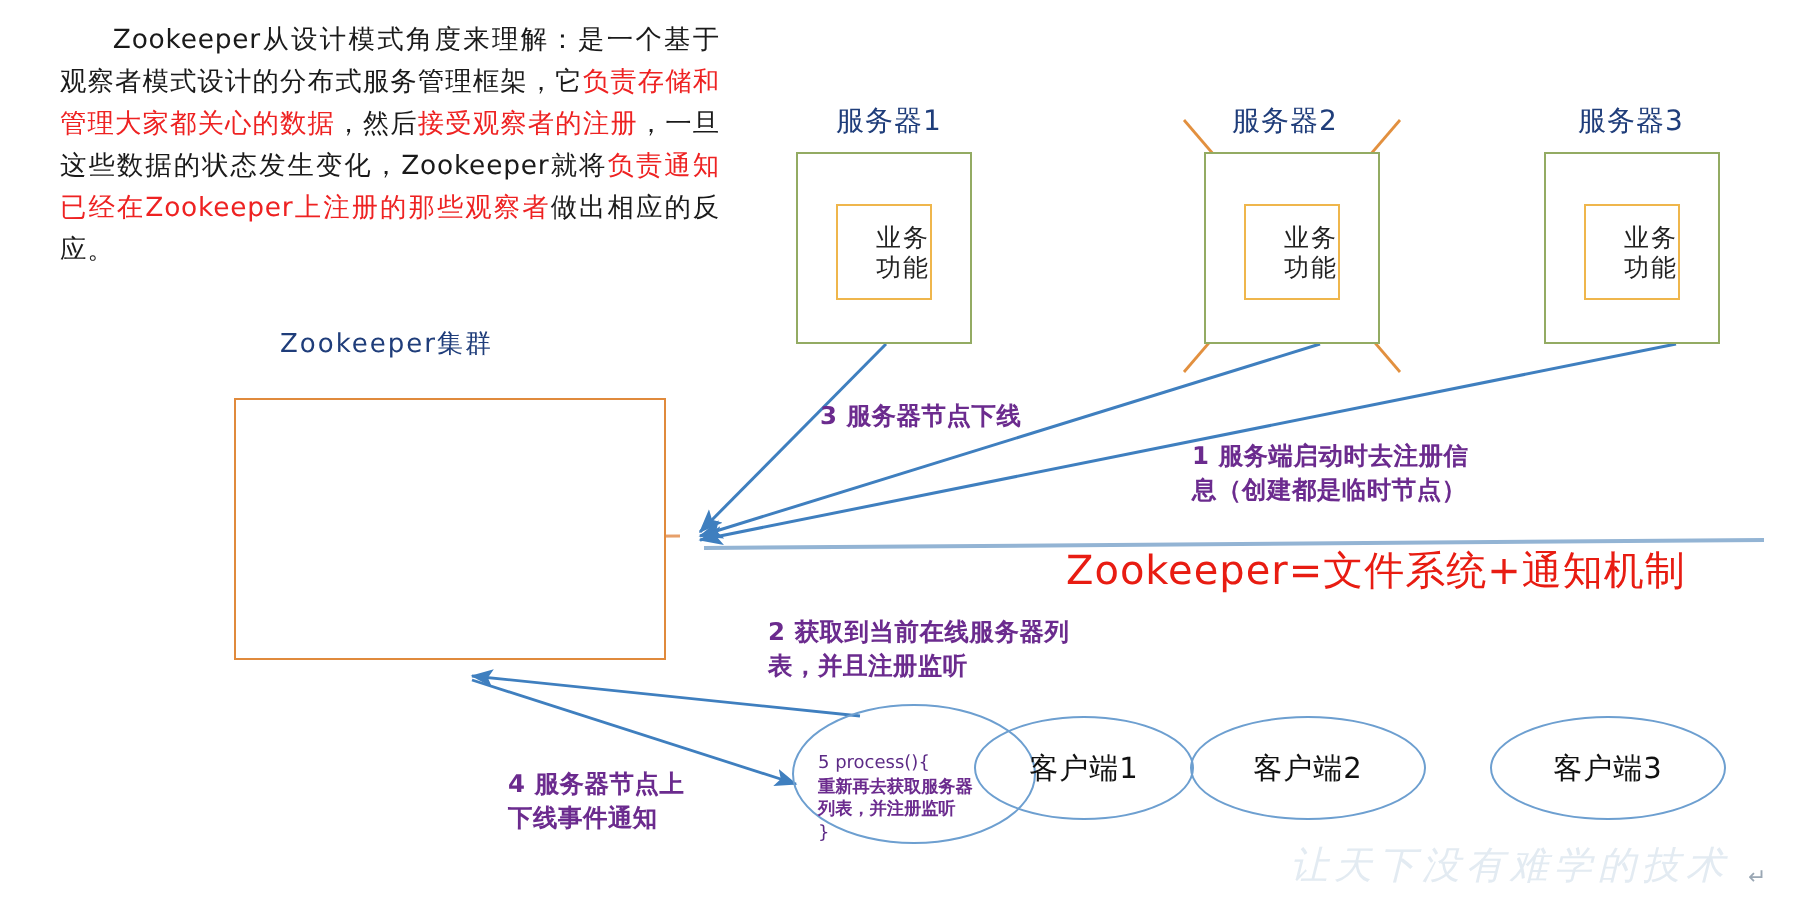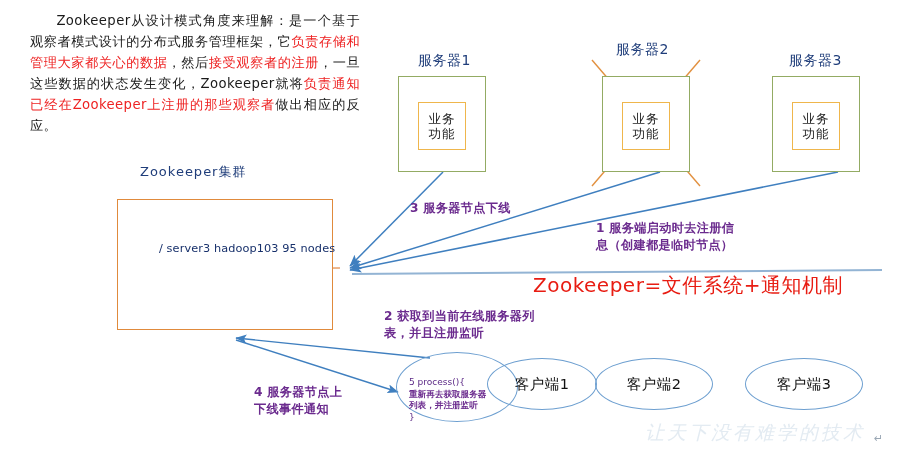--- a/index.html
+++ b/index.html
@@ -31,21 +31,21 @@
   }
 
   
   .srvbox{
     position:absolute;border:1.3px solid #93ab63;background:#fff;
     box-sizing:border-box;
   }
   .bizbox{
     position:absolute;border:1.6px solid #efb64c;background:#fff;
     box-sizing:border-box;
-    display:flex;flex-direction:column;align-items:center;justify-content:center;
+    display:flex;flex-direction:column;align-items:flex-end;justify-content:center;
     font-size:12.5px;line-height:15px;color:#222;letter-spacing:1px;
   }
 
   
   #zkbox{
     position:absolute;left:117px;top:199px;width:216px;height:131px;
     border:1.4px solid #e08a3c;background:#fff;box-sizing:border-box;
   }
   #zkttl{left:140px;top:163px;font-size:13px;letter-spacing:1px;}
   #zklines{
@@ -135,38 +135,37 @@
   <span>Zookeeper从设计模式角度来理解：是一个基于观察者模式设计的分布式服务管理框架，它</span><span class="r">负责存储和管理大家都关心的数据</span><span>，然后</span><span class="r">接受观察者的注册</span><span>，一旦这些数据的状态发生变化，Zookeeper就将</span><span class="r">负责通知已经在Zookeeper上注册的那些观察者</span><span>做出相应的反应。</span>
 </div>
 
 <div class="ttl" style="left:418px;top:52px;">服务器1</div>
 <div class="srvbox" style="left:398px;top:76px;width:88px;height:96px;"></div>
 <div class="bizbox" style="left:418px;top:102px;width:48px;height:48px;">
   <span>业务</span>
   <span>功能</span>
 </div>
 
-<div class="ttl" style="left:616px;top:41px;text-align:right;">服务器2</div>
+<div class="ttl" style="left:616px;top:52px;text-align:right;">服务器2</div>
 <div class="srvbox" style="left:602px;top:76px;width:88px;height:96px;"></div>
 <div class="bizbox" style="left:622px;top:102px;width:48px;height:48px;">
   <span>业务</span>
   <span>功能</span>
 </div>
 
 <div class="ttl" style="left:789px;top:52px;">服务器3</div>
 <div class="srvbox" style="left:772px;top:76px;width:88px;height:96px;"></div>
 <div class="bizbox" style="left:792px;top:102px;width:48px;height:48px;">
   <span>业务</span>
   <span>功能</span>
 </div>
 
 <div class="ttl" id="zkttl">Zookeeper集群</div>
 <div id="zkbox"></div>
 <div id="zklines">
-  <span class="l3">/ server3 hadoop103 95 nodes</span>
 </div>
 
 <div class="note" style="left:410px;top:200px;">3 服务器节点下线</div>
 <div class="note" style="left:596px;top:220px;">1  服务端启动时去注册信
 息（创建都是临时节点）</div>
 <div class="note" style="left:384px;top:308px;">2  获取到当前在线服务器列
 表，并且注册监听</div>
 <div class="note" style="left:254px;top:384px;">4  服务器节点上
 下线事件通知</div>
 

